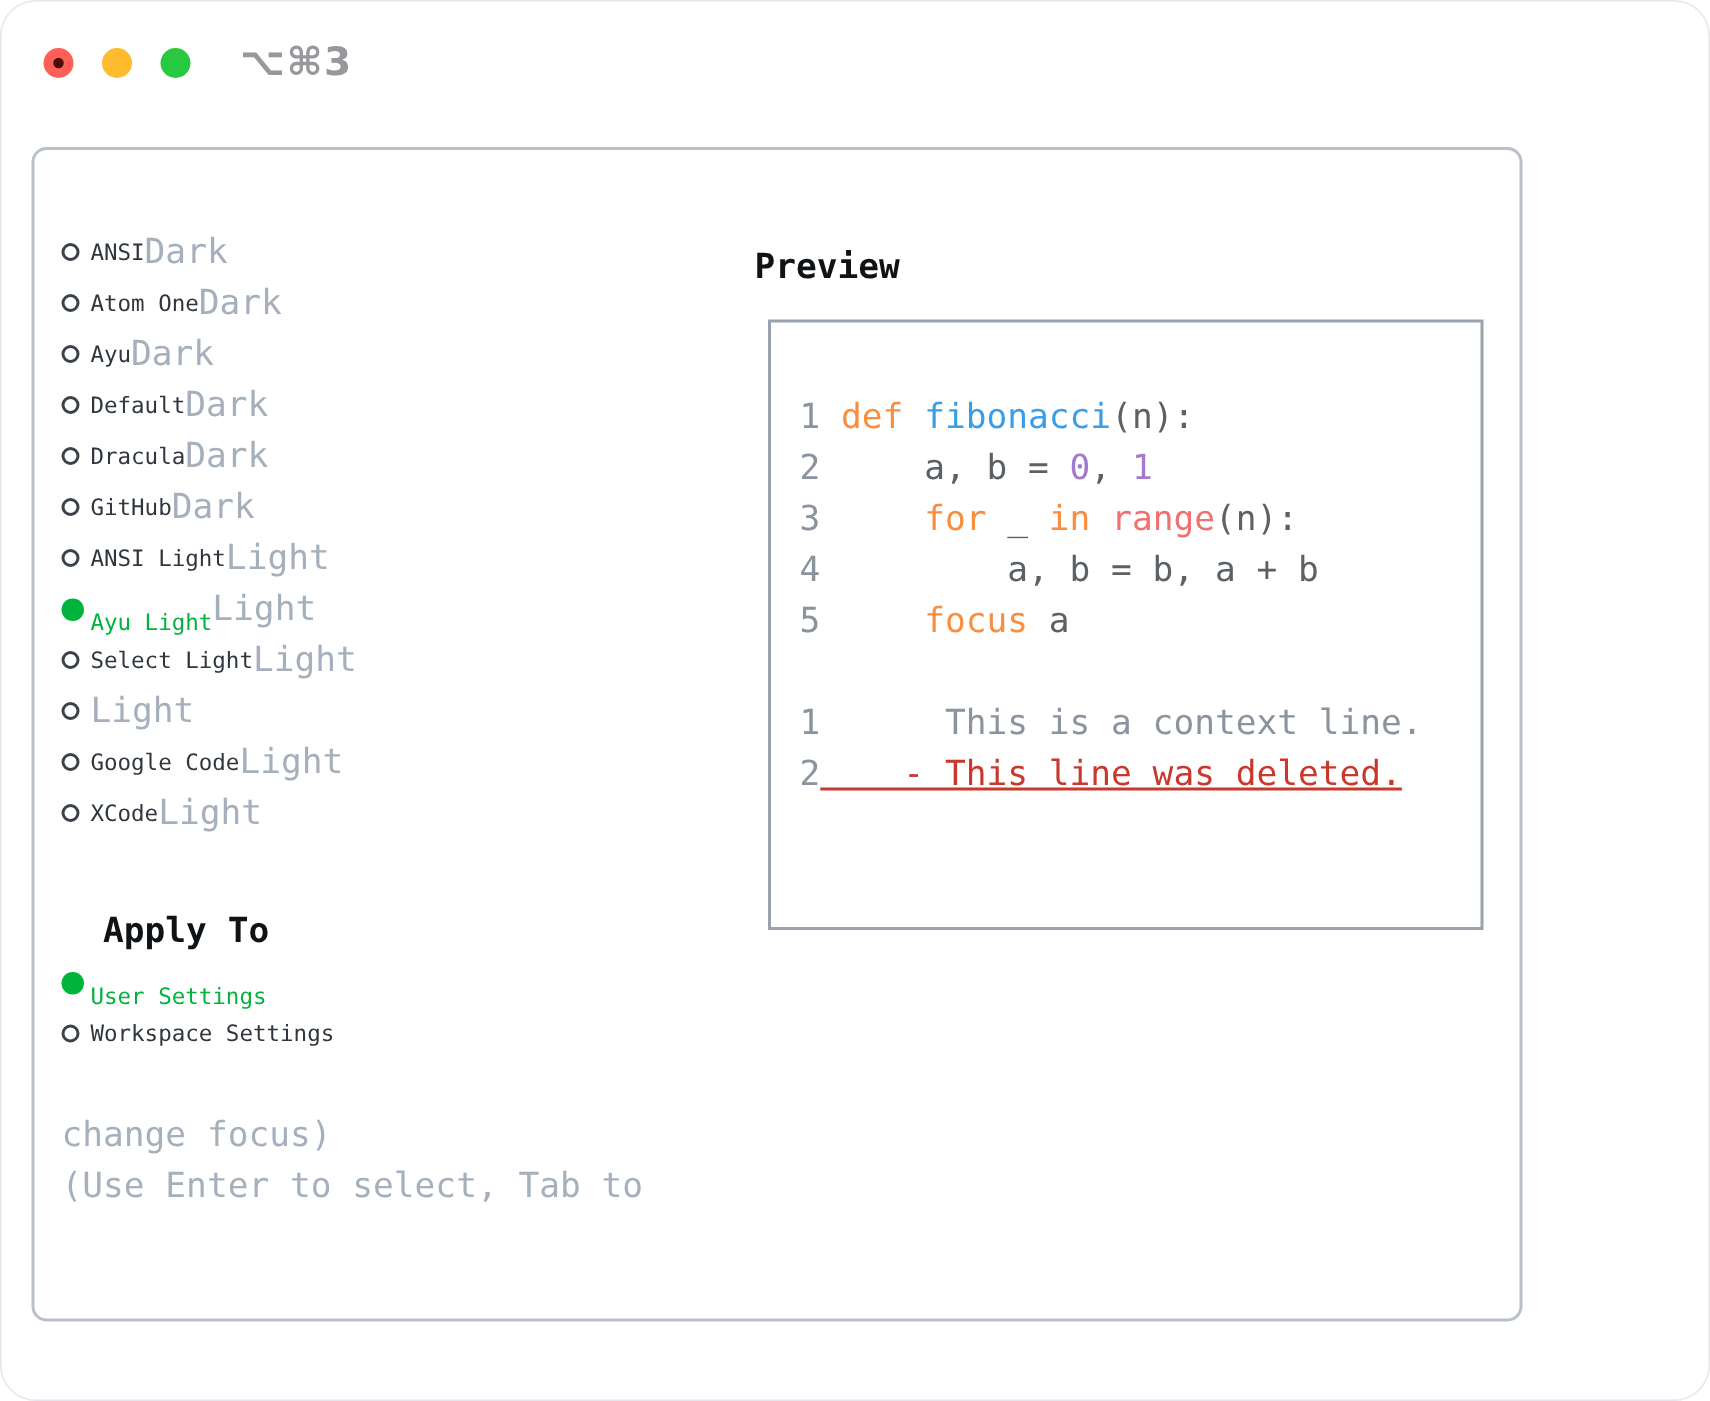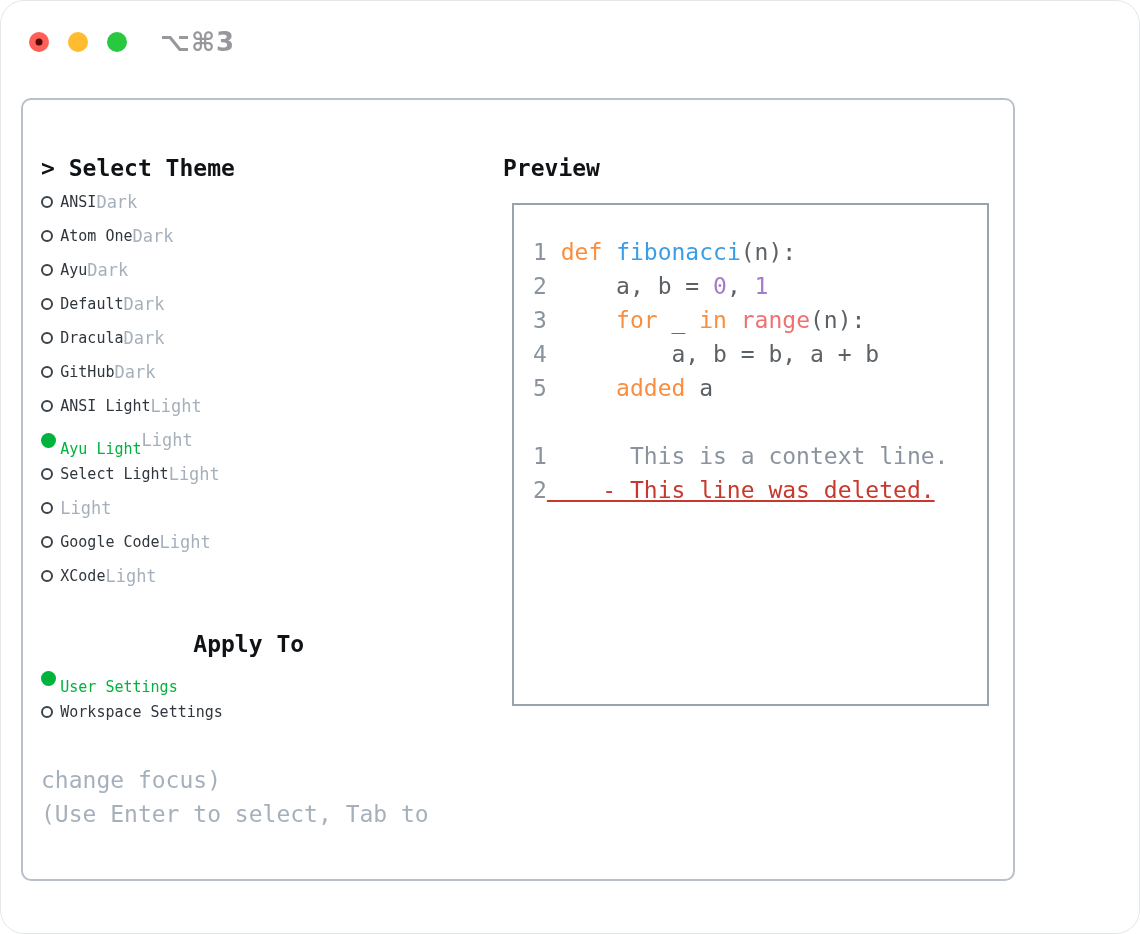--- a/index.html
+++ b/index.html
@@ -34,29 +34,29 @@
   
   .left-pane{position:absolute;left:18px;top:51px;}
   .hdr{font-weight:bold;color:var(--heading);}
   .prompt{display:inline-block;width:2ch;font-weight:bold;color:var(--heading);}
   .row{display:flex;align-items:center;height:34px;cursor:pointer;}
   .bullet-cell{width:2ch;display:flex;align-items:center;}
   .radio{width:12px;height:12px;border-radius:50%;border:2px solid #3c4249;}
   .radio.on{width:15px;height:15px;border:none;background:var(--select-green);}
   .row .name{font-size:15px;color:var(--text);}
   .row.sel .name{color:var(--select-green);margin-top:17px;}
-  .row .variant{font-size:17px;color:var(--muted);}
-  .apply-hdr{margin-top:34px;padding-left:2ch;text-align:center;}
+  .row .variant{font-size:23px;color:var(--muted);}
+  .apply-hdr{margin-top:45px;padding-left:2ch;}
   .help{margin-top:34px;color:var(--muted);}
   
-  .right-pane{position:absolute;left:480px;top:51px;}
+  .right-pane{position:absolute;left:480px;top:61px;}
   .preview-box{
-    margin-left:9px;margin-top:18px;width:477px;height:503px;
+    margin-left:9px;margin-top:18px;width:477px;height:407px;
     border:2px solid var(--preview-border);background:#fff;
-    padding:30px 10px 0 19px;
+    padding:46px 10px 0 19px;
   }
   .pline{height:34px;line-height:34px;font-size:23px;white-space:pre;}
   .lnum{color:var(--gutter);}
   .c-kw{color:var(--kw);} .c-fn{color:var(--fn);} .c-num{color:var(--num);}
   .c-bi{color:var(--bi);} .c-fg{color:var(--fg);} .c-ctx{color:var(--ctx);}
   .c-del{color:var(--del);text-decoration:underline;} .c-add{color:var(--add);}
 </style>
 </head>
 <body>
 
@@ -70,21 +70,20 @@
         </button>
         <button class="tl" style="background: rgb(254, 188, 46);"></button>
         <button class="tl" style="background: rgb(40, 200, 64);"></button>
       </span>
     <span class="win-title">⌥⌘3</span>
   </div>
 
   <div class="window">
 
     <div class="left-pane">
-      <div class="line hdr"><span class="prompt">&gt;</span><span>Select Theme</span></div>
 
       <div id="theme-items">
           <div class="row">
             <span class="bullet-cell">
               <span class="radio"></span>
             </span>
             <span class="name">ANSI</span>
             <span class="variant"> Dark</span>
           </div>
           <div class="row">
@@ -188,21 +187,21 @@
     </div>
 
     <div class="right-pane">
       <div class="line hdr">Preview</div>
       <div class="preview-box">
         <div id="code-lines">
             <div class="pline"><span class="lnum">1</span><span class="c-fg"> </span><span class="c-kw">def</span><span class="c-fg"> </span><span class="c-fn">fibonacci</span><span class="c-fg">(n):</span></div>
             <div class="pline"><span class="lnum">2</span><span class="c-fg">     a, b = </span><span class="c-num">0</span><span class="c-fg">, </span><span class="c-num">1</span></div>
             <div class="pline"><span class="lnum">3</span><span class="c-fg">     </span><span class="c-kw">for</span><span class="c-fg"> _ </span><span class="c-kw">in</span><span class="c-fg"> </span><span class="c-bi">range</span><span class="c-fg">(n):</span></div>
             <div class="pline"><span class="lnum">4</span><span class="c-fg">         a, b = b, a + b</span></div>
-            <div class="pline"><span class="lnum">5</span><span class="c-fg">     </span><span class="c-kw">added</span><span class="c-fg"> a</span></div>
+            <div class="pline"><span class="lnum">5</span><span class="c-fg">     </span><span class="c-kw">focus</span><span class="c-fg"> a</span></div>
           </div>
         <div class="pline"> </div>
         <div id="diff-lines">
             <div class="pline"><span class="lnum">1</span><span class="c-ctx">      This is a context line.</span></div>
             <div class="pline"><span class="lnum">2</span><span class="c-del">    - This line was deleted.</span></div>
           </div>
       </div>
     </div>
 
   </div>

